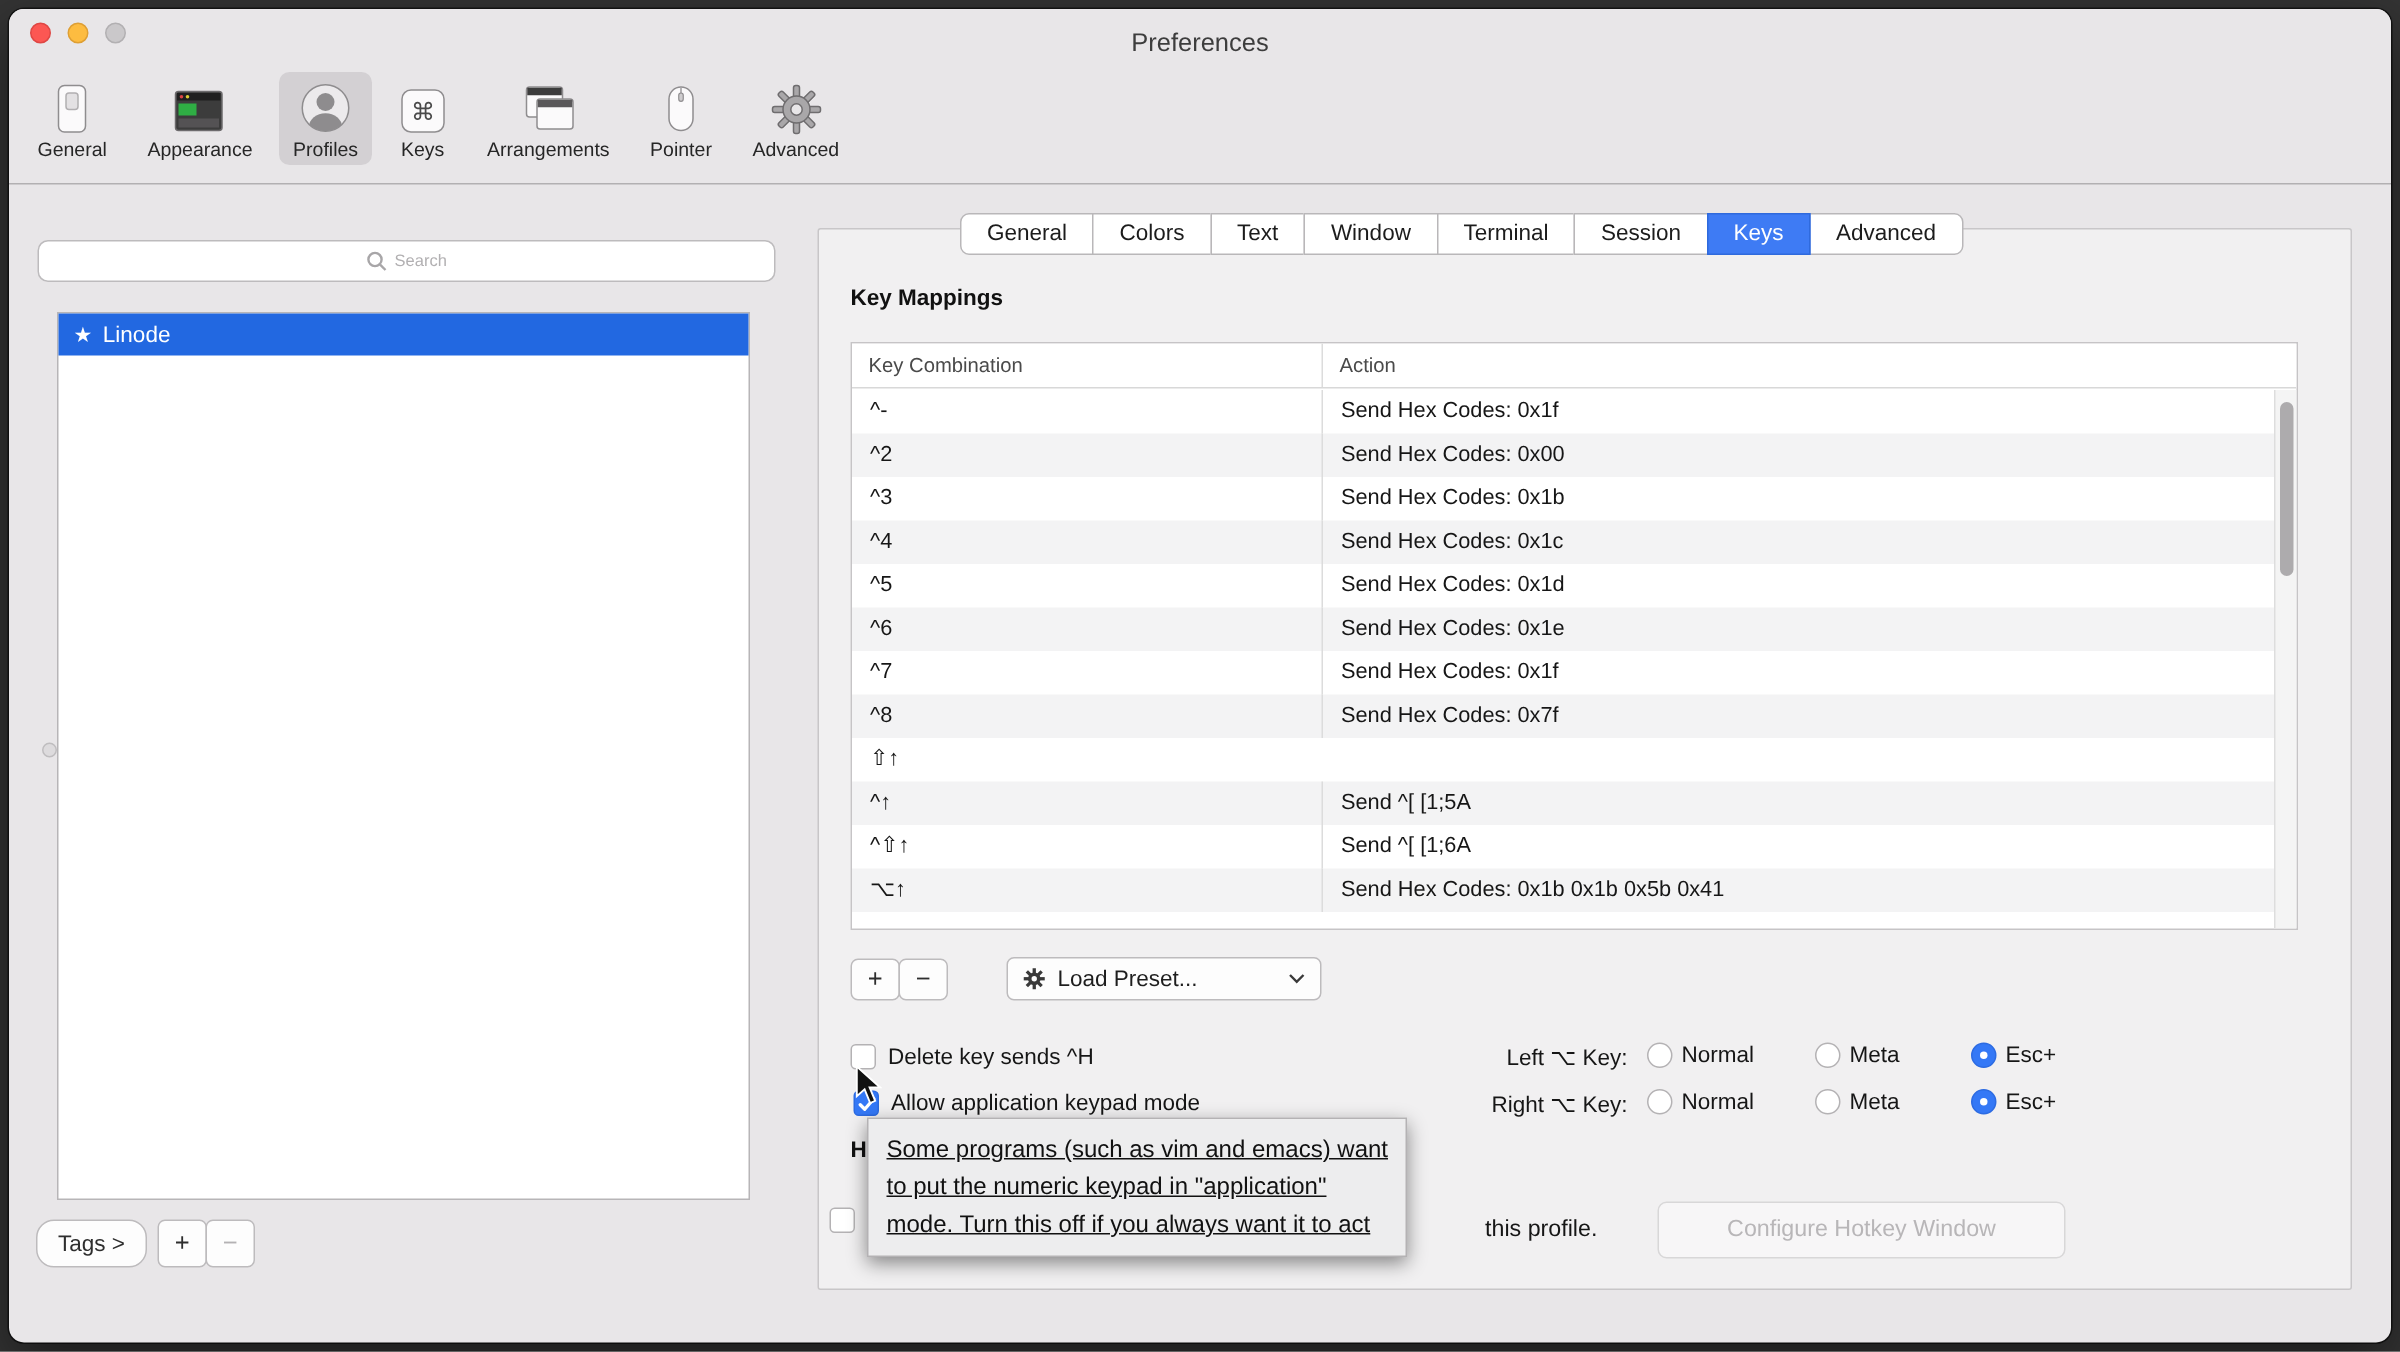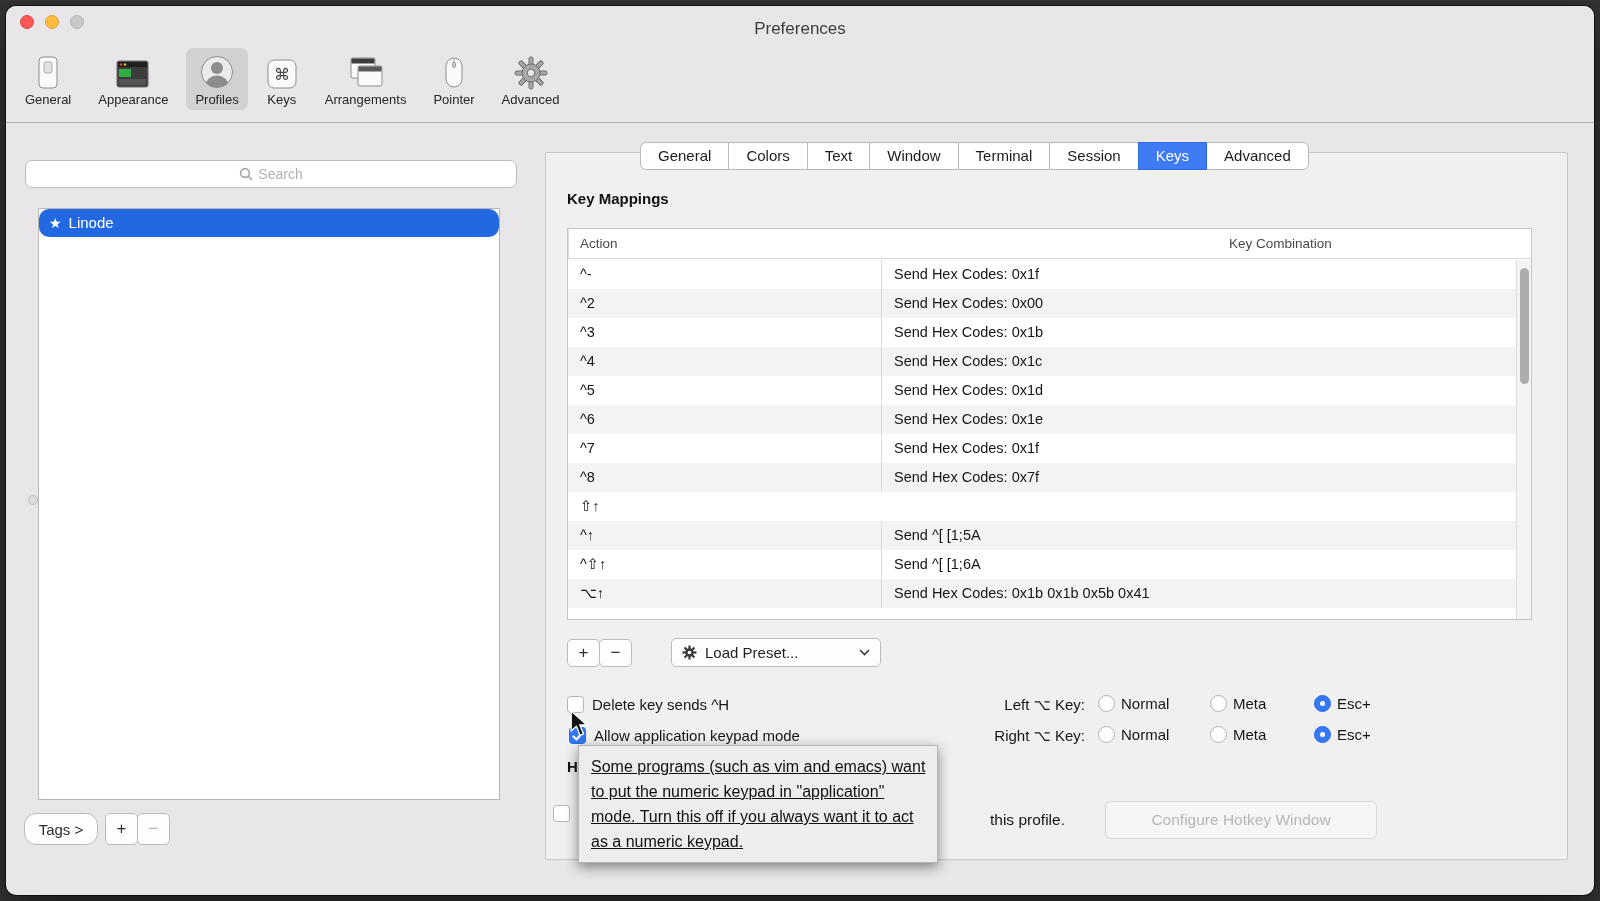--- a/index.html
+++ b/index.html
@@ -32,28 +32,28 @@
   .titem { display:flex; flex-direction:column; align-items:center;
     padding:4px 9px 3px; border-radius:7px; }
   .titem.sel { background:#d3d0d3; }
   .ticon { height:38px; display:flex; align-items:flex-end; justify-content:center; }
   .tlabel { font-size:13px; color:#262626; margin-top:2px; white-space:nowrap; }
 
   
   .searchbox { position:absolute; left:19px; top:154px; width:492px; height:28px;
     background:#fff; border:1px solid #bdbbbd; border-radius:7px;
     display:flex; align-items:center; justify-content:center; gap:5px; }
-  .searchbox .ph { font-size:14px; color:#b2b0b2; }
+  .searchbox .ph { font-size:11px; color:#b2b0b2; }
 
   .listbox { position:absolute; left:32px; top:202px; width:462px; height:592px;
     background:#fff; border:1px solid #b7b5b7; }
   .listheader { position:relative; height:30px; line-height:30px; padding-left:10px;
     font-size:14px; color:#333; border-bottom:1px solid #dedede; background:#fff; }
   .coldiv { position:absolute; left:451px; top:0; width:1px; height:30px; background:#e2e2e2; }
-  .listrow { height:28px; line-height:28px; padding-left:10px; font-size:15px; color:#1a1a1a;border-radius:10px; }
+  .listrow { height:28px; line-height:28px; padding-left:10px; font-size:15px; color:#1a1a1a; }
   .listrow.selected { background:var(--selection-blue,#2268e1); color:#fff; }
   .listrow .star { margin-right:7px; font-size:14px; }
 
   .sidefooter { position:absolute; left:18px; top:807px; display:flex; align-items:center; }
   .btn { height:32px; background:#fdfdfd; border:1px solid #bdbbbd; border-radius:5px;
     font-size:15px; color:#2e2e2e; font-family:inherit; }
   .btn.tags { width:74px; margin-right:7px;border-radius:12px; }
   .btn.sq { width:33px; font-size:17px; }
   .btn.sq + .btn.sq { margin-left:-1px; }
   .btn.dim { color:#b4b2b4; }
@@ -261,22 +261,22 @@
       <div class="tab">Terminal</div>
       <div class="tab">Session</div>
       <div class="tab selected">Keys</div>
       <div class="tab">Advanced</div>
     </div>
 
     <div class="kmheading">Key Mappings</div>
 
     <div class="table">
       <div class="thead">
+        <div class="th key">Key Combination</div>
         <div class="th act">Action</div>
-        <div class="th key">Key Combination</div>
       </div>
       <div class="tbody">
         <div class="trow">
             <div class="tkey">^-</div>
             <div class="tact">Send Hex Codes: 0x1f</div>
           </div>
         <div class="trow alt">
             <div class="tkey">^2</div>
             <div class="tact">Send Hex Codes: 0x00</div>
           </div>
@@ -391,19 +391,18 @@
     <span class="cb hk-partial-cb"></span>
     <div class="hk-text">this profile.</div>
     <button class="hk-button">Configure Hotkey Window</button>
 
   </div>
 
   <div class="tooltip">
     <div class="tl-line">Some programs (such as vim and emacs) want</div>
     <div class="tl-line">to put the numeric keypad in "application"</div>
     <div class="tl-line">mode. Turn this off if you always want it to act</div>
-    <div class="tl-line">as a numeric keypad.</div>
   </div>
 
   <svg class="cursor" width="18" height="27" viewBox="0 0 17 26">
     <path d="M1,1 L1,20 L6,15.6 L9.6,24.4 L12.8,23 L9.2,14.4 L16,14.4 Z" fill="#111" stroke="#fff" stroke-width="1.2"></path>
   </svg>
 </div>
 
 </body></html>

